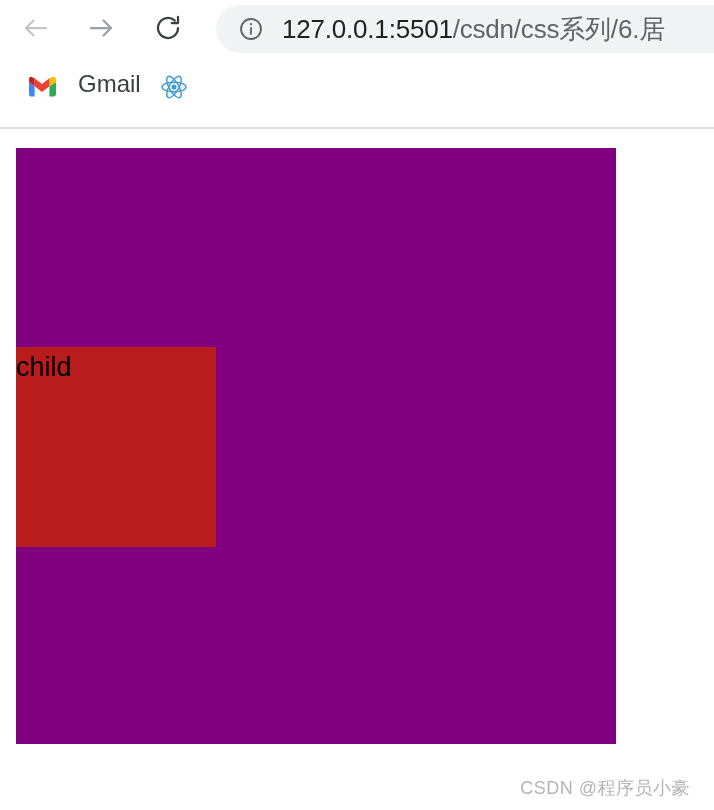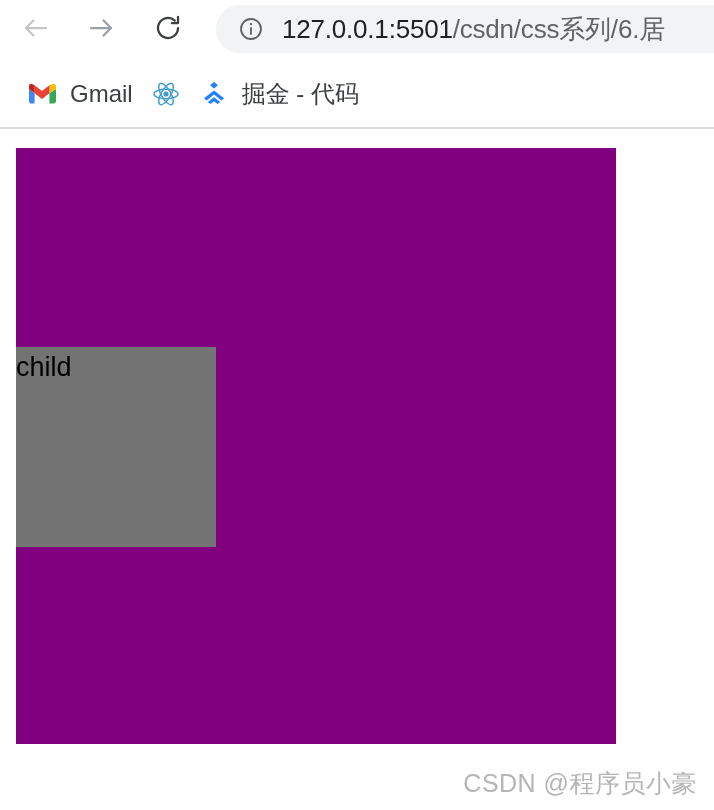--- a/index.html
+++ b/index.html
@@ -79,26 +79,27 @@
     left: 0;
     top: 60px;
     width: 714px;
     height: 68px;
     display: flex;
     align-items: center;
     overflow: hidden;
   }
   .bookmark {
     display: flex;
-    align-items: center;
+    align-items: flex-start;
     height: 44px;
     padding: 0 9px;
     border-radius: 6px;
     flex: 0 0 auto;
     white-space: nowrap;
+    gap: 8px;
   }
   #bm-0 { margin-left: 18px; }
   .bookmark .bm-icon {
     width: 30px;
     height: 30px;
     display: flex;
     align-items: center;
     justify-content: center;
     flex: 0 0 auto;
   }
@@ -137,37 +138,37 @@
     height: 596px;
     background: #800080;
   }
 
   #child-box {
     position: absolute;
     left: 0px;
     top: 199px;
     width: 200px;
     height: 200px;
-    background: #737373;
+    background: #b91c1c;
   }
   #child-label {
     position: absolute;
     left: 0px;
     top: 4px;
     font-size: 27px;
     color: #000000;
     line-height: 1.2;
     white-space: nowrap;
   }
 
   #watermark {
     position: absolute;
-    right: 17px;
+    right: 24px;
     bottom: 10px;
-    font-size: 25px;
+    font-size: 18px;
     color: #b5b5b5;
     white-space: nowrap;
     letter-spacing: 0.5px;
   }
 </style>
 </head>
 <body>
 
 <div id="browser-chrome">
 
@@ -233,31 +234,20 @@
       <span class="bm-icon">
         <svg width="30" height="30" viewBox="0 0 30 30" fill="none" stroke="#3f9bd1" stroke-width="1.4">
           <circle cx="15" cy="15" r="2.6" fill="#3f9bd1" stroke="none"></circle>
           <ellipse cx="15" cy="15" rx="12" ry="4.7"></ellipse>
           <ellipse cx="15" cy="15" rx="12" ry="4.7" transform="rotate(60 15 15)"></ellipse>
           <ellipse cx="15" cy="15" rx="12" ry="4.7" transform="rotate(120 15 15)"></ellipse>
         </svg>
       </span>
     </div>
 
-    <div class="bookmark" id="bm-3">
-      <span class="bm-icon">
-        <svg width="30" height="26" viewBox="0 0 30 26">
-          <polygon points="15,1 19,4.3 15,7.6 11,4.3" fill="#1e80ff"></polygon>
-          <polygon points="15,8.2 23.4,14.6 26.6,12 15,3.3 3.4,12 6.6,14.6" fill="none"></polygon>
-          <path d="M15 9.5 L25 17.3 L22.4 19.4 L15 13.6 L7.6 19.4 L5 17.3 Z" fill="#1e80ff"></path>
-          <path d="M15 16.2 L21.2 21 L18.6 23.1 L15 20.3 L11.4 23.1 L8.8 21 Z" fill="#1e80ff"></path>
-        </svg>
-      </span>
-      <span class="bm-label">掘金 - 代码</span>
-    </div>
 
   </div>
 
   <div id="bookmarks-separator"></div>
 </div>
 
 <div id="page-viewport">
 
   <div id="parent-box">
     <div id="child-box">

